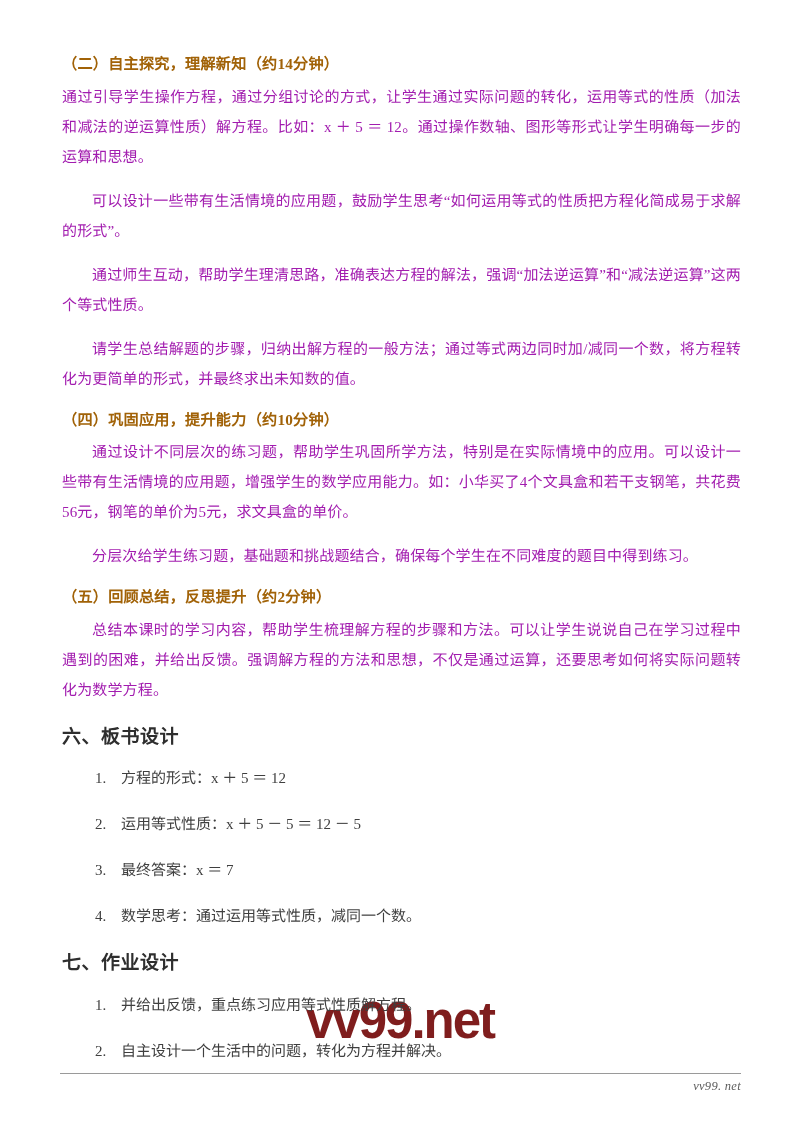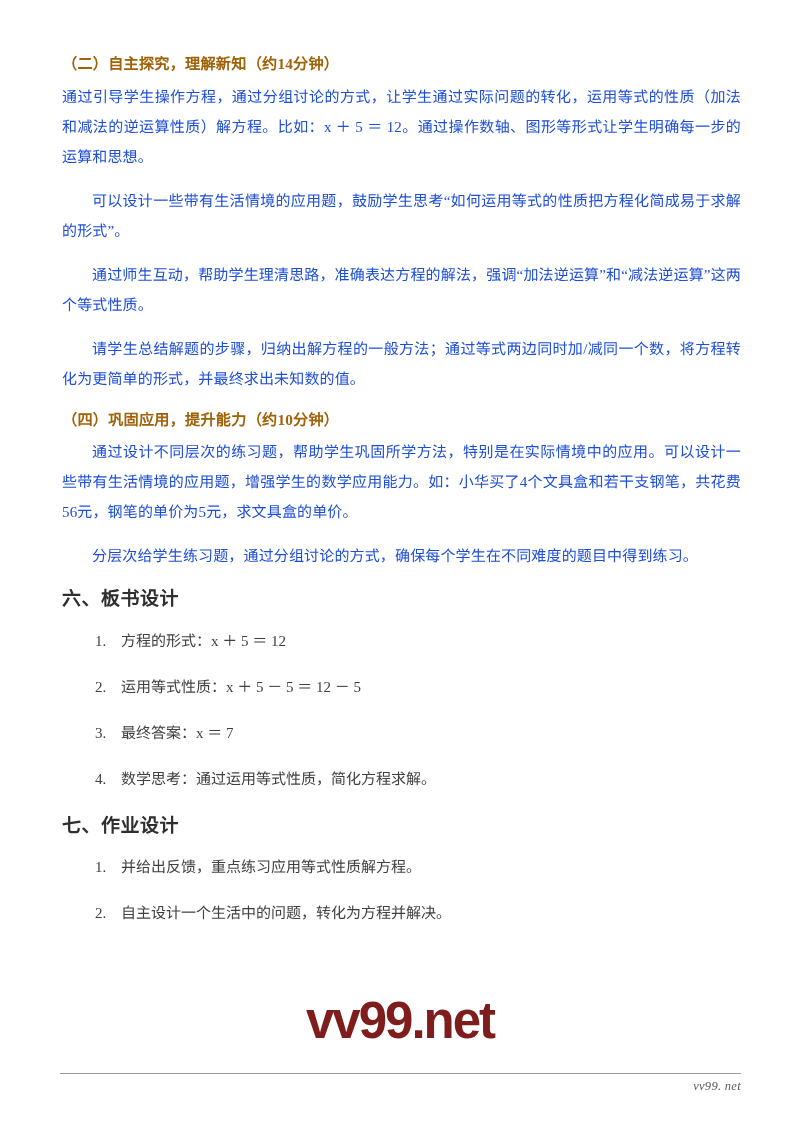--- a/index.html
+++ b/index.html
@@ -67,21 +67,21 @@
     margin: 0 0 12px 0;
     letter-spacing: 0.5px;
   }
 
   .para {
     font-size: 15px;
     line-height: 30px;
     margin: 0 0 14px 0;
     text-align: justify;
     text-justify: inter-ideograph;
-    color: #1d4ed8;
+    color: #a21caf;
     letter-spacing: 0.15px;
   }
   .para.indent { text-indent: 30px; }
   .para.flush  { text-indent: 0; }
 
   
   .block { margin-bottom: 13px; }
   .block-major { margin-bottom: 18px; }
 
   
@@ -150,42 +150,46 @@
     </div>
 
     <div class="block">
       <p class="para indent">通过师生互动，帮助学生理清思路，准确表达方程的解法，强调“加法逆运算”和“减法逆运算”这两个等式性质。</p>
       <p class="para indent">请学生总结解题的步骤，归纳出解方程的一般方法；通过等式两边同时加/减同一个数，将方程转化为更简单的形式，并最终求出未知数的值。</p>
     </div>
 
     <div class="block">
       <h3 class="subhead">（四）巩固应用，提升能力（约10分钟）</h3>
       <p class="para indent">通过设计不同层次的练习题，帮助学生巩固所学方法，特别是在实际情境中的应用。可以设计一些带有生活情境的应用题，增强学生的数学应用能力。如：小华买了4个文具盒和若干支钢笔，共花费56元，钢笔的单价为5元，求文具盒的单价。</p>
-      <p class="para indent">分层次给学生练习题，通过分组讨论的方式，确保每个学生在不同难度的题目中得到练习。</p>
-    </div>
-
+      <p class="para indent">分层次给学生练习题，基础题和挑战题结合，确保每个学生在不同难度的题目中得到练习。</p>
+    </div>
+
+    <div class="block-major">
+      <h3 class="subhead">（五）回顾总结，反思提升（约2分钟）</h3>
+      <p class="para indent">总结本课时的学习内容，帮助学生梳理解方程的步骤和方法。可以让学生说说自己在学习过程中遇到的困难，并给出反馈。强调解方程的方法和思想，不仅是通过运算，还要思考如何将实际问题转化为数学方程。</p>
+    </div>
 
     <div class="block-major">
       <h2 class="majorhead">六、板书设计</h2>
       <ul class="numlist">
         <li>
           <span class="idx">1.</span>
           <span class="txt mono-exp">方程的形式：x ＋ 5 ＝ 12</span>
         </li>
         <li>
           <span class="idx">2.</span>
           <span class="txt mono-exp">运用等式性质：x ＋ 5 － 5 ＝ 12 － 5</span>
         </li>
         <li>
           <span class="idx">3.</span>
           <span class="txt mono-exp">最终答案：x ＝ 7</span>
         </li>
         <li>
           <span class="idx">4.</span>
-          <span class="txt">数学思考：通过运用等式性质，简化方程求解。</span>
+          <span class="txt">数学思考：通过运用等式性质，减同一个数。</span>
         </li>
       </ul>
     </div>
 
     <div class="block-major">
       <h2 class="majorhead">七、作业设计</h2>
       <ul class="numlist">
         <li>
           <span class="idx">1.</span>
           <span class="txt">并给出反馈，重点练习应用等式性质解方程。</span>

